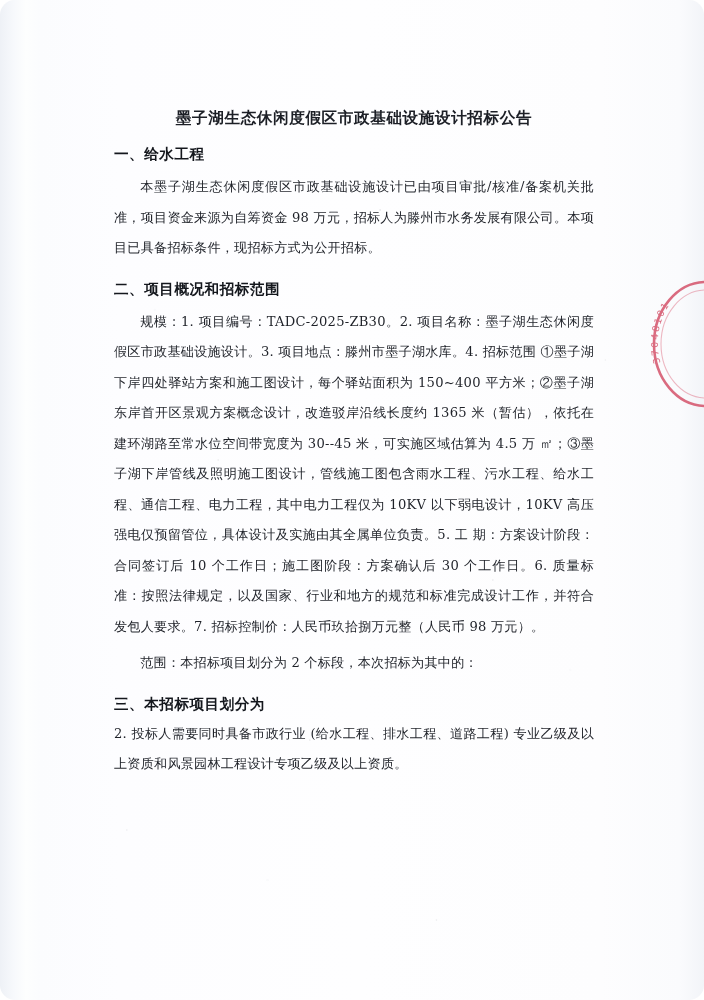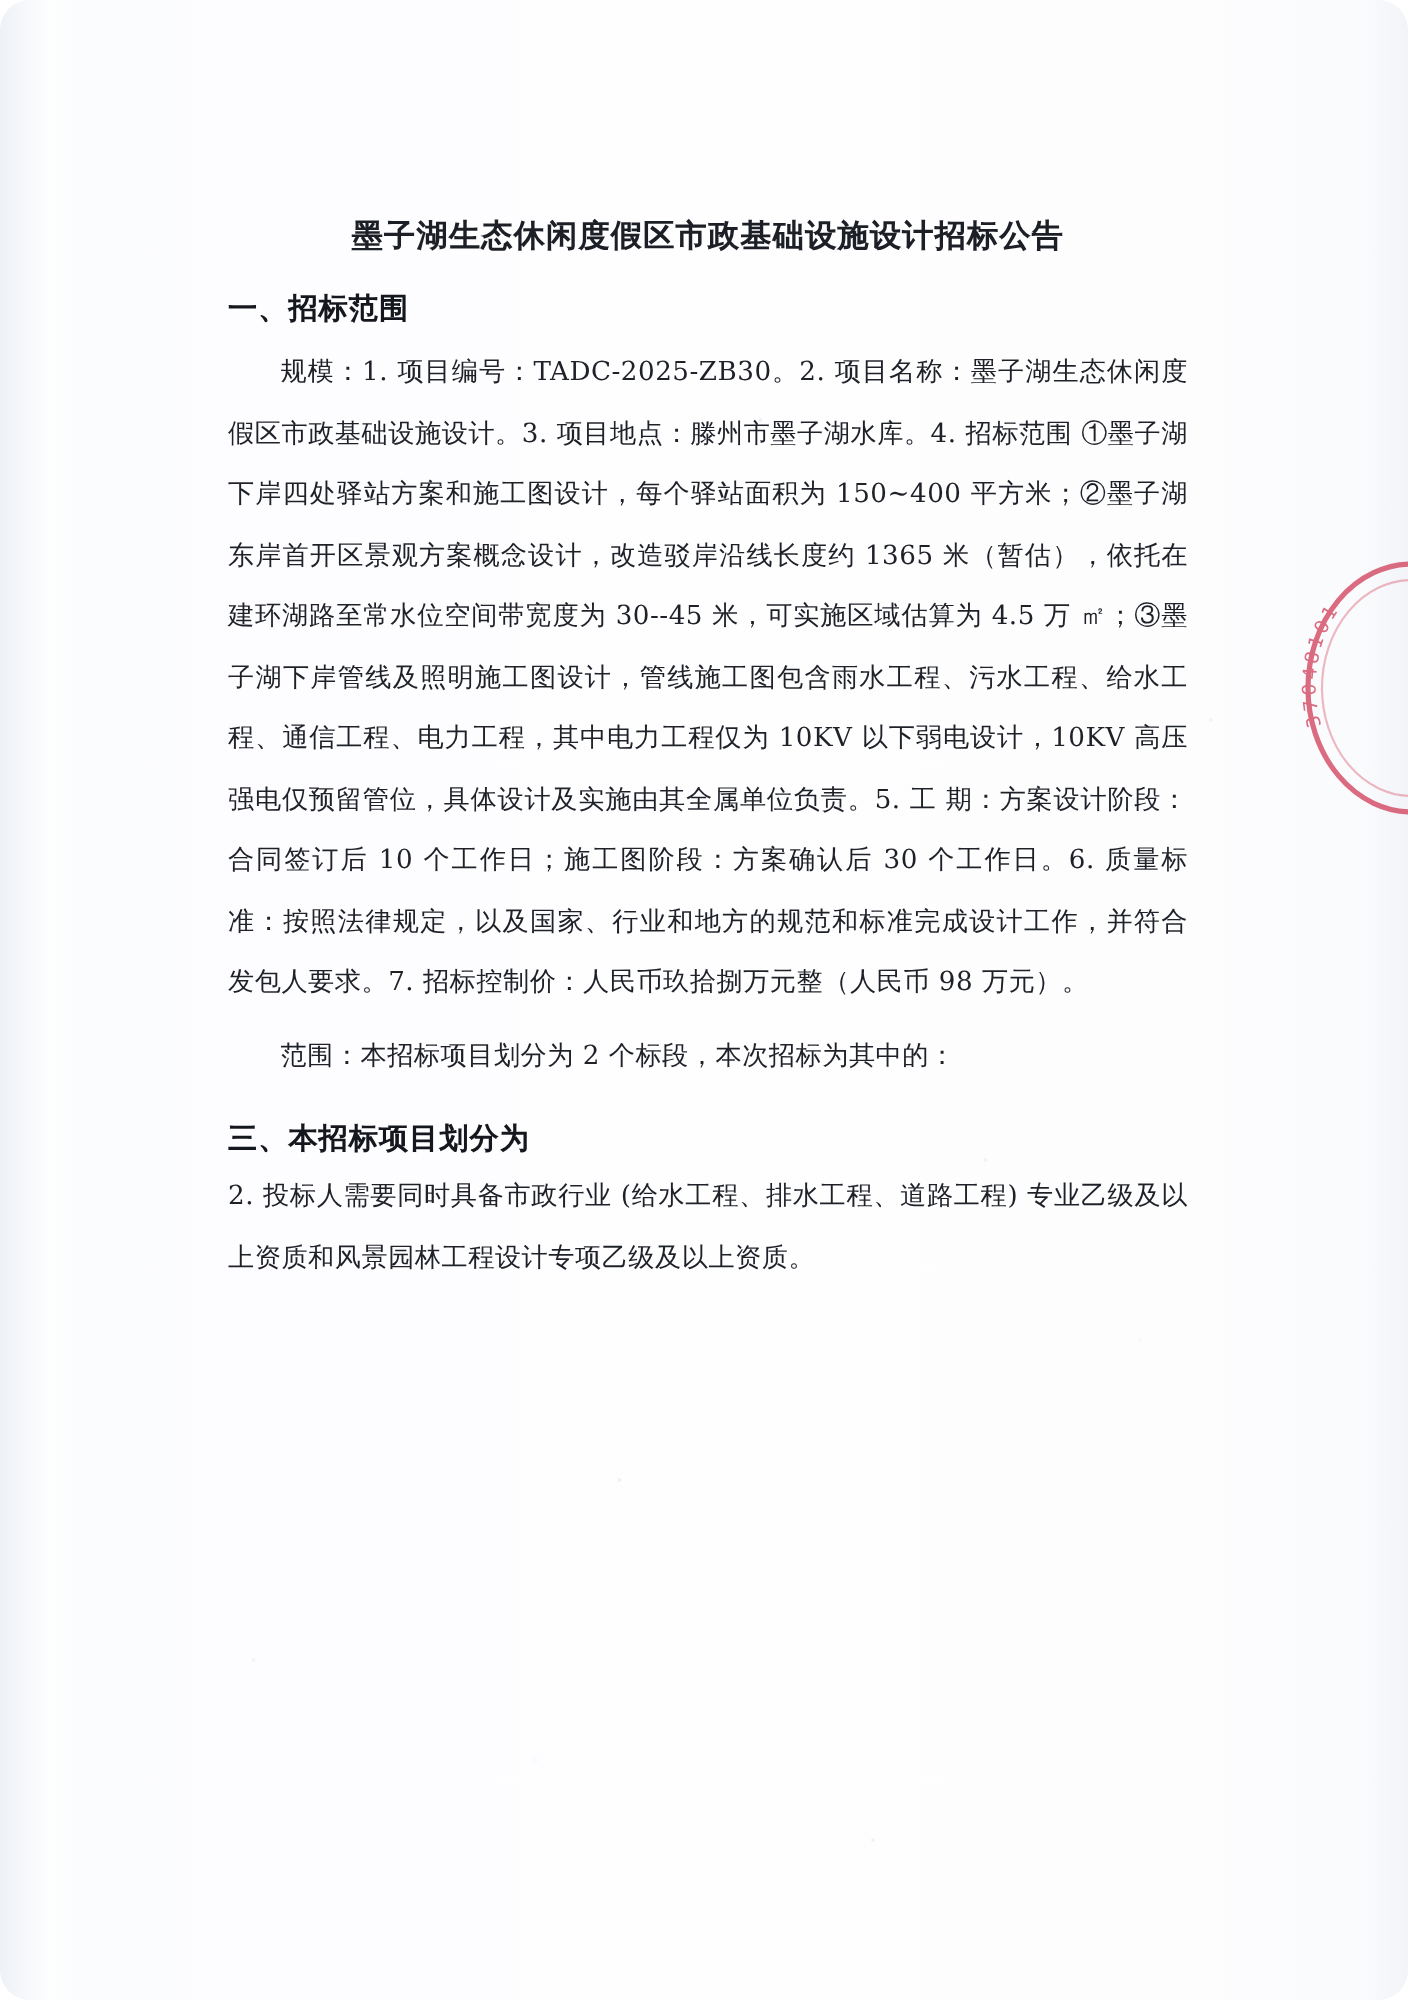--- a/index.html
+++ b/index.html
@@ -135,22 +135,24 @@
 <div class="page">
 
   <div class="speckle"></div>
 
   <div class="content">
 
     <h1 class="doc-title">墨子湖生态休闲度假区市政基础设施设计招标公告</h1>
 
 
 
-    <h2 class="section-heading">一、招标范围</h2>
+    <h2 class="section-heading">一、给水工程</h2>
+    <p class="para indent">本墨子湖生态休闲度假区市政基础设施设计已由项目审批/核准/备案机关批准，项目资金来源为自筹资金 98 万元，招标人为滕州市水务发展有限公司。本项目已具备招标条件，现招标方式为公开招标。</p>
 
+    <h2 class="section-heading">二、项目概况和招标范围</h2>
     <p class="para indent">规模：1. 项目编号：TADC-2025-ZB30。2. 项目名称：墨子湖生态休闲度假区市政基础设施设计。3. 项目地点：滕州市墨子湖水库。4. 招标范围 ①墨子湖下岸四处驿站方案和施工图设计，每个驿站面积为 150~400 平方米；②墨子湖东岸首开区景观方案概念设计，改造驳岸沿线长度约 1365 米（暂估），依托在建环湖路至常水位空间带宽度为 30--45 米，可实施区域估算为 4.5 万 ㎡；③墨子湖下岸管线及照明施工图设计，管线施工图包含雨水工程、污水工程、给水工程、通信工程、电力工程，其中电力工程仅为 10KV 以下弱电设计，10KV 高压强电仅预留管位，具体设计及实施由其全属单位负责。5. 工 期：方案设计阶段：合同签订后 10 个工作日；施工图阶段：方案确认后 30 个工作日。6. 质量标准：按照法律规定，以及国家、行业和地方的规范和标准完成设计工作，并符合发包人要求。7. 招标控制价：人民币玖拾捌万元整（人民币 98 万元）。</p>
     <p class="para indent">范围：本招标项目划分为 2 个标段，本次招标为其中的：</p>
 
     <h2 class="section-heading">三、本招标项目划分为</h2>
     <p class="list-item">2. 投标人需要同时具备市政行业 (给水工程、排水工程、道路工程) 专业乙级及以上资质和风景园林工程设计专项乙级及以上资质。</p>
 
   </div>
 
   <div class="seal">
     <svg width="116" height="132" viewBox="0 0 116 132">

